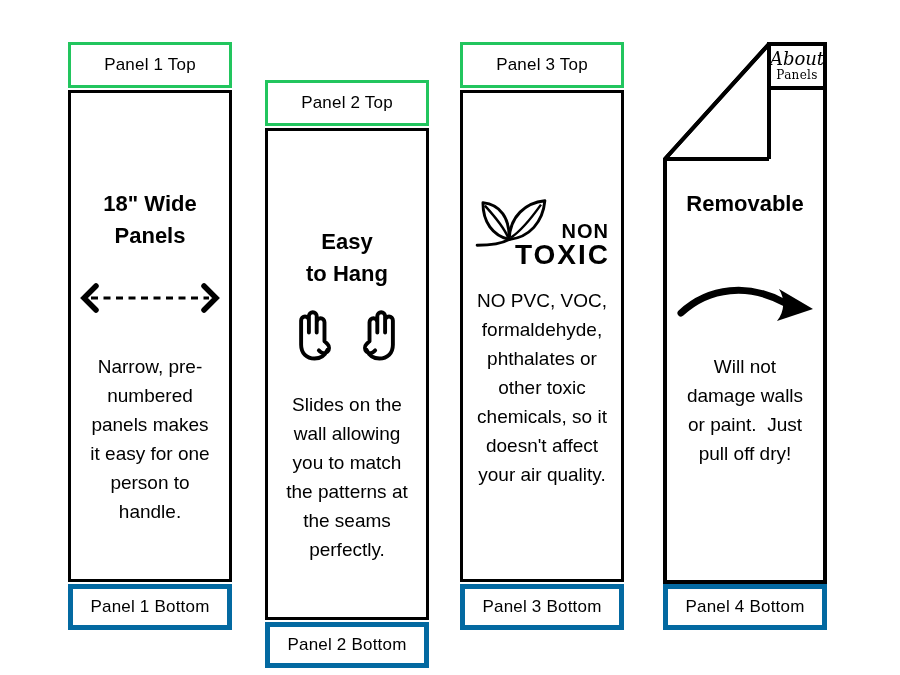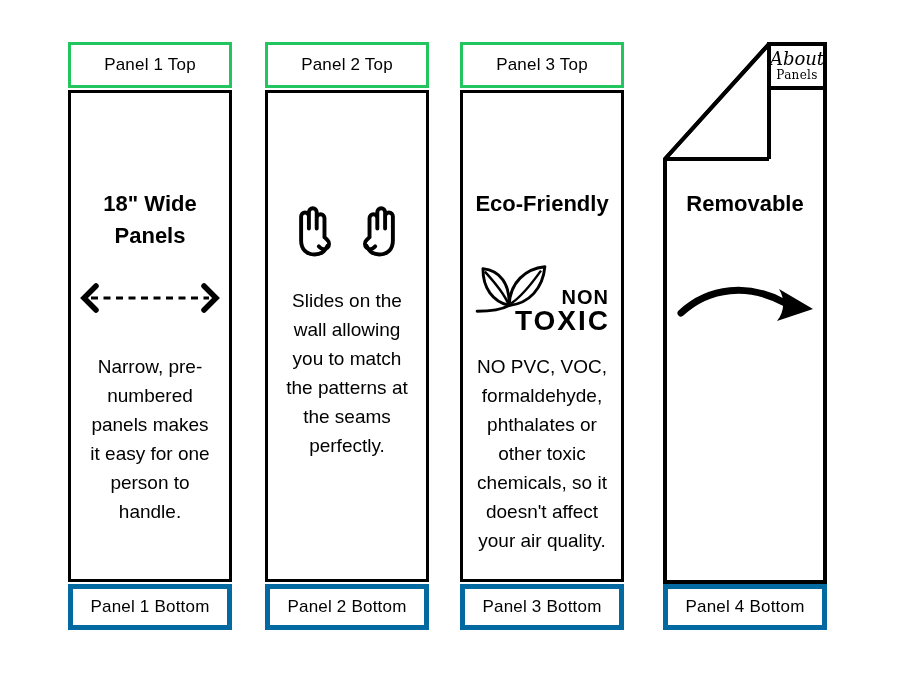--- a/index.html
+++ b/index.html
@@ -4,21 +4,21 @@
 <style>
   html,body { margin:0; padding:0; }
   body {
     width:900px; height:675px; background:#ffffff;
     font-family:"Liberation Sans", sans-serif; color:#000000;
     -webkit-font-smoothing:antialiased;
   }
   .canvas { position:relative; width:900px; height:675px; background:#ffffff; overflow:hidden; }
 
   .panel { position:absolute; top:42px; width:164px; height:588px; }
-  .p1 { left:68px; } .p2 { left:265px; } .p3 { left:460px; } .p4 { left:663px; }
+  .p1 { left:68px; } .p2 { left:265px;margin-top:38px; } .p3 { left:460px; } .p4 { left:663px; }
 
   .panel-header {
     position:absolute; top:0; left:0; right:0; height:46px;
     border:3px solid #22c55e; background:#fff; box-sizing:border-box;
     display:flex; align-items:center; justify-content:center;
     font-size:17px; letter-spacing:.2px;
   }
   .panel-bodybox {
     position:absolute; top:48px; left:0; right:0; bottom:48px;
     border:3px solid #000; background:#fff; box-sizing:border-box;
@@ -94,20 +94,22 @@
       <span>Panel 1 Bottom</span>
     </div>
   </div>
 
   <div class="panel p2">
     <div class="panel-header">
       <span>Panel 2 Top</span>
     </div>
     <div class="panel-bodybox">
       <div class="body-content">
+        <div class="panel-title">Easy
+to Hang</div>
         <div class="icon-area">
           <svg width="45" height="58" viewBox="0 0 52 64">
             <path d="M14 36 V14 a4.5 4.5 0 0 1 9 0 v14 M23 28 V9 a4.5 4.5 0 0 1 9 0 v19 M32 28 v-12 a4.5 4.5 0 0 1 9 0 v22 M41 38 l3.5 3.5 a6 6 0 0 1 -8.5 8.5 l-1.5 -1.5 M14 36 v6 c0 10 6.5 16 15.5 16 c7.5 0 12 -3.5 15 -10" fill="none" stroke="#000" stroke-width="4.5" stroke-linecap="round" stroke-linejoin="round"></path>
           </svg>
           <svg width="45" height="58" viewBox="0 0 52 64" style="transform:scaleX(-1)">
             <path d="M14 36 V14 a4.5 4.5 0 0 1 9 0 v14 M23 28 V9 a4.5 4.5 0 0 1 9 0 v19 M32 28 v-12 a4.5 4.5 0 0 1 9 0 v22 M41 38 l3.5 3.5 a6 6 0 0 1 -8.5 8.5 l-1.5 -1.5 M14 36 v6 c0 10 6.5 16 15.5 16 c7.5 0 12 -3.5 15 -10" fill="none" stroke="#000" stroke-width="4.5" stroke-linecap="round" stroke-linejoin="round"></path>
           </svg>
         </div>
         <div class="panel-text">Slides on the
 wall allowing
@@ -121,21 +123,20 @@
       <span>Panel 2 Bottom</span>
     </div>
   </div>
 
   <div class="panel p3">
     <div class="panel-header">
       <span>Panel 3 Top</span>
     </div>
     <div class="panel-bodybox">
       <div class="body-content">
-        <div class="panel-title">Eco-Friendly</div>
         <div class="icon-area">
           <div class="nontoxic-wrap">
             <svg width="74" height="60" viewBox="0 0 74 62">
               <path d="M8 10 C 26 12, 36 26, 35 48 C 18 44, 8 30, 8 10 Z" fill="none" stroke="#000" stroke-width="3" stroke-linejoin="round"></path>
               <path d="M10 13 C 20 24, 30 36, 34 46" fill="none" stroke="#000" stroke-width="2.5"></path>
               <path d="M35 48 C 36 24, 52 10, 72 8 C 70 30, 56 46, 35 48 Z" fill="none" stroke="#000" stroke-width="3" stroke-linejoin="round"></path>
               <path d="M68 12 C 58 26, 46 40, 37 46" fill="none" stroke="#000" stroke-width="2.5"></path>
               <path d="M2 54 C 14 54, 26 53, 35 48" fill="none" stroke="#000" stroke-width="3" stroke-linecap="round"></path>
             </svg>
             <span class="nontoxic-non">NON</span>
@@ -167,19 +168,23 @@
       <span class="logo-murals">Panels</span>
     </div>
     <div class="p4-content">
       <div class="panel-title">Removable</div>
       <div class="icon-area">
         <svg width="140" height="62" viewBox="0 0 140 62">
           <path d="M6 46 C 34 20, 74 16, 110 36" fill="none" stroke="#000" stroke-width="7" stroke-linecap="round"></path>
           <path d="M104 22 L 138 42 L 102 54 C 110 44 110 32 104 22 Z" fill="#000"></path>
         </svg>
       </div>
+      <div class="panel-text">Will not
+damage walls
+or paint.  Just
+pull off dry!</div>
     </div>
     <div class="panel-footer">
       <span>Panel 4 Bottom</span>
     </div>
   </div>
 
 </div>
 
 </body></html>

